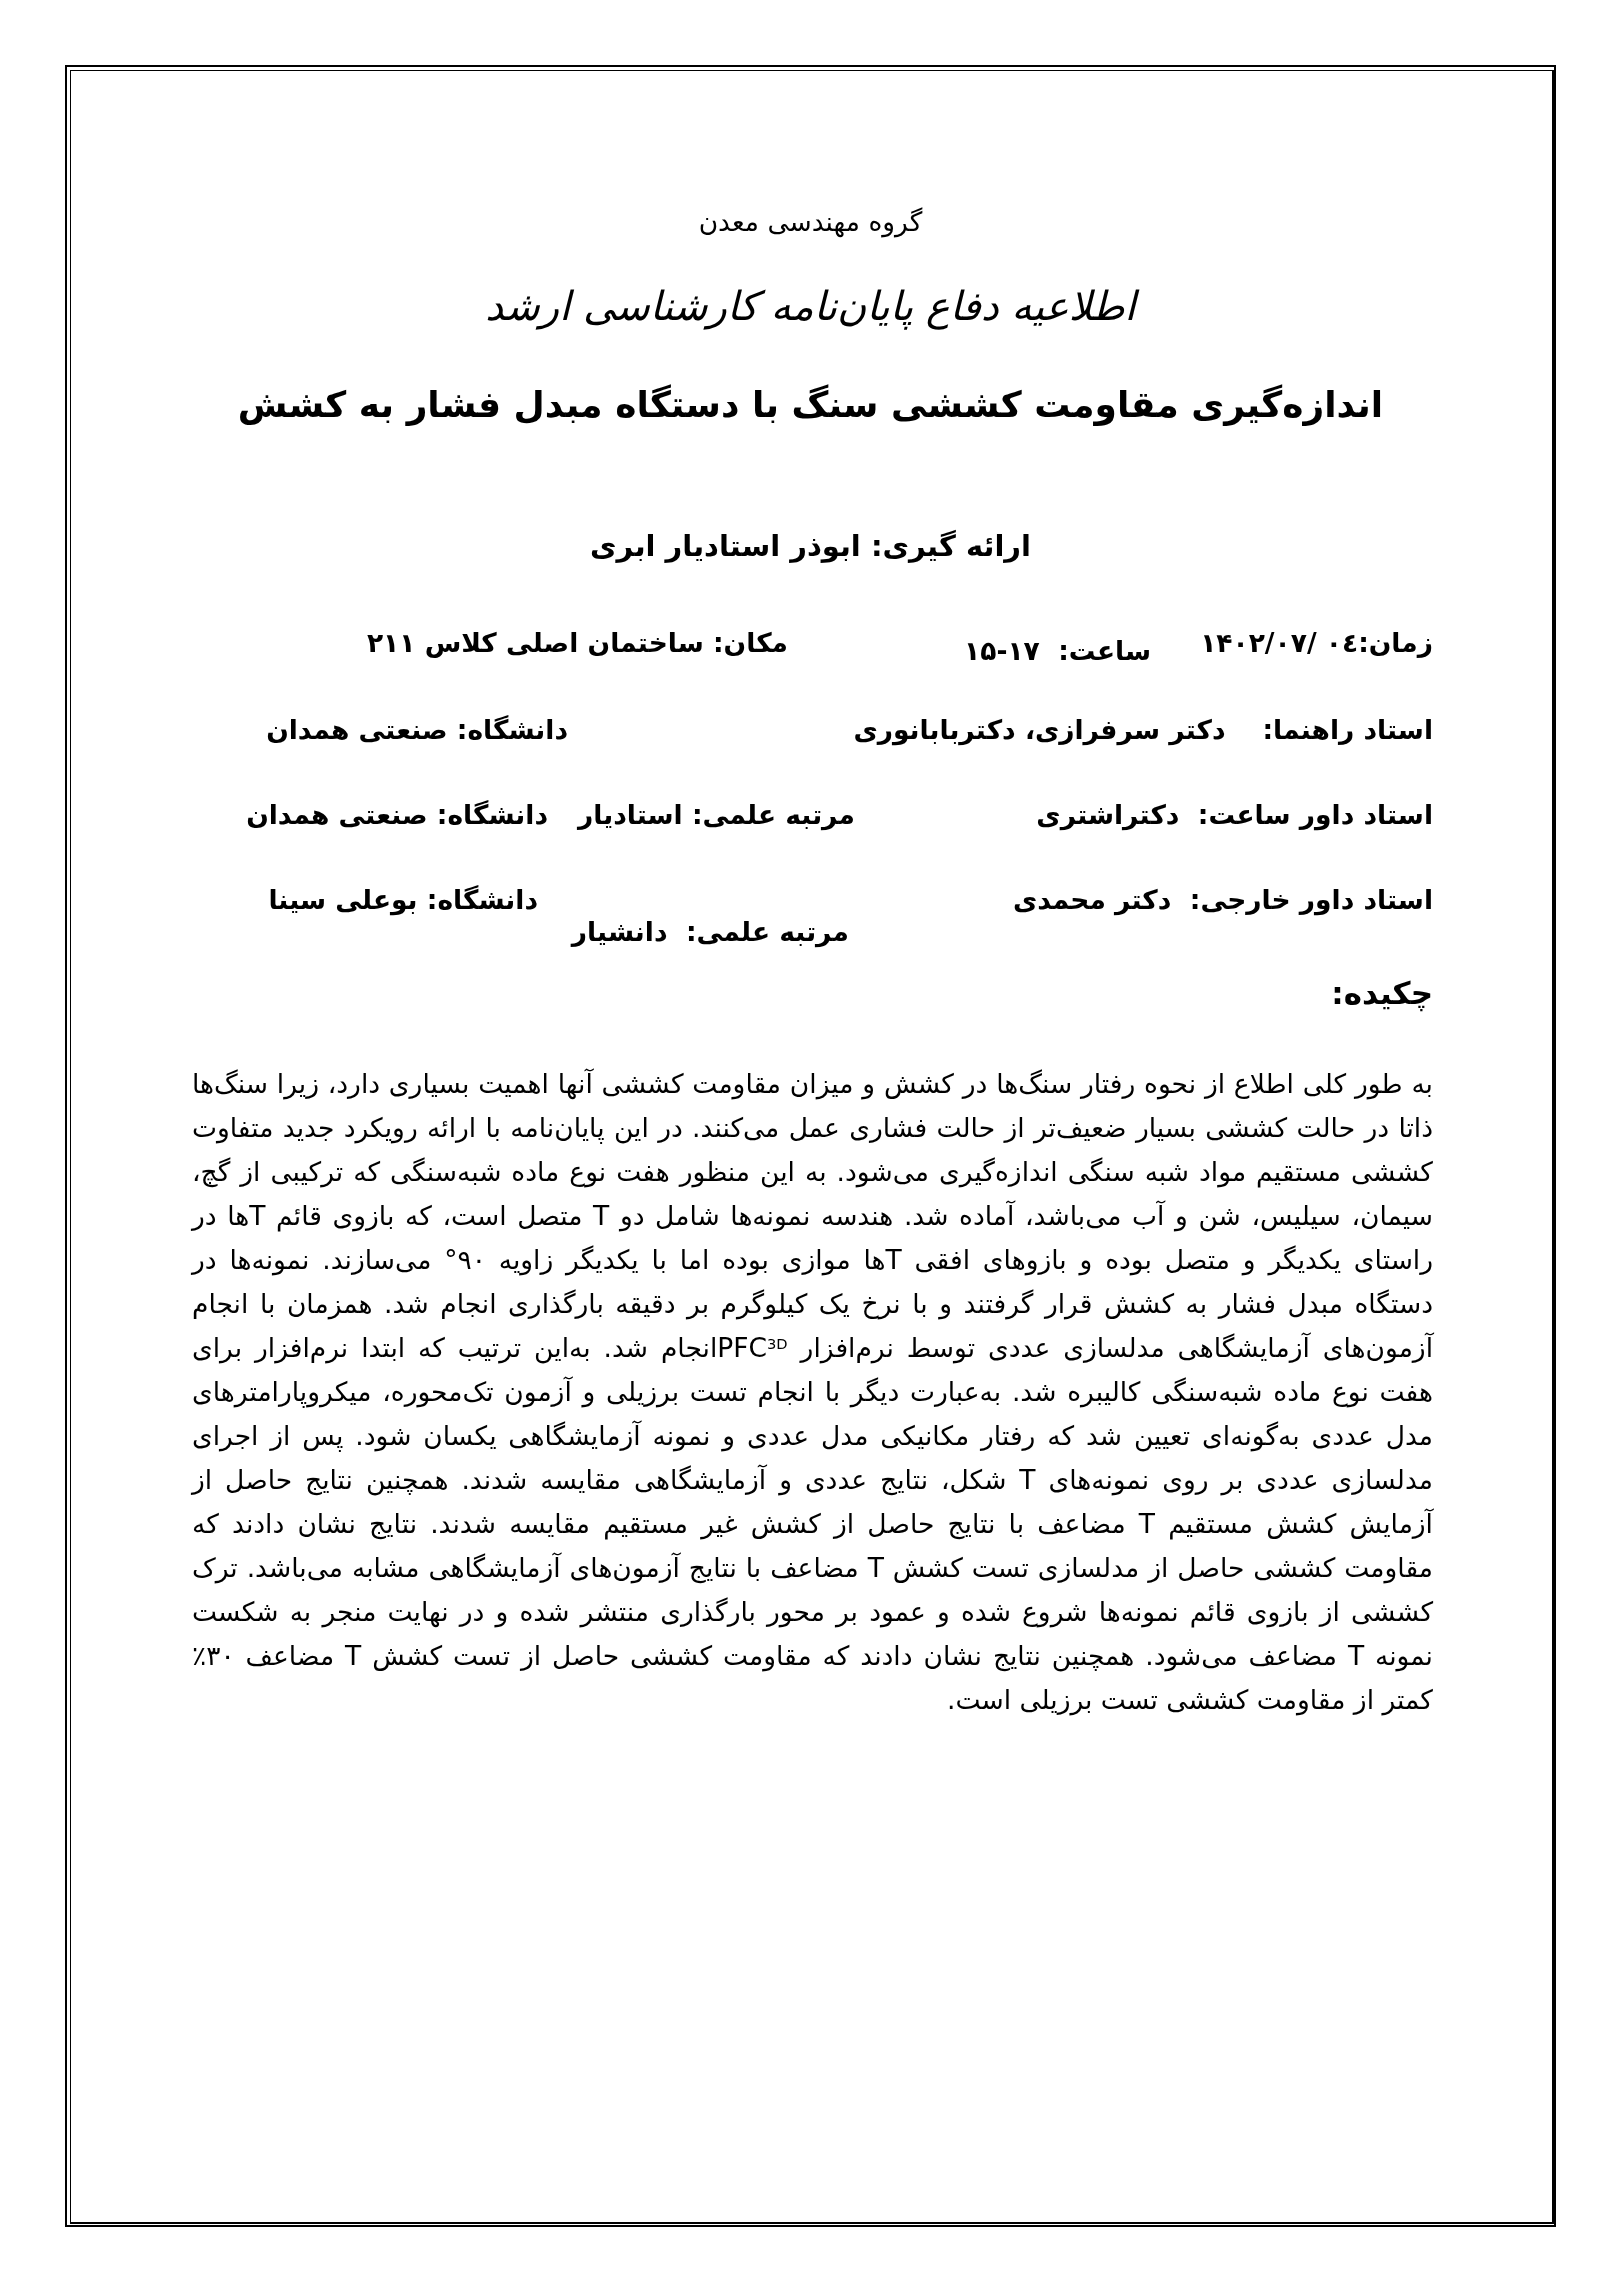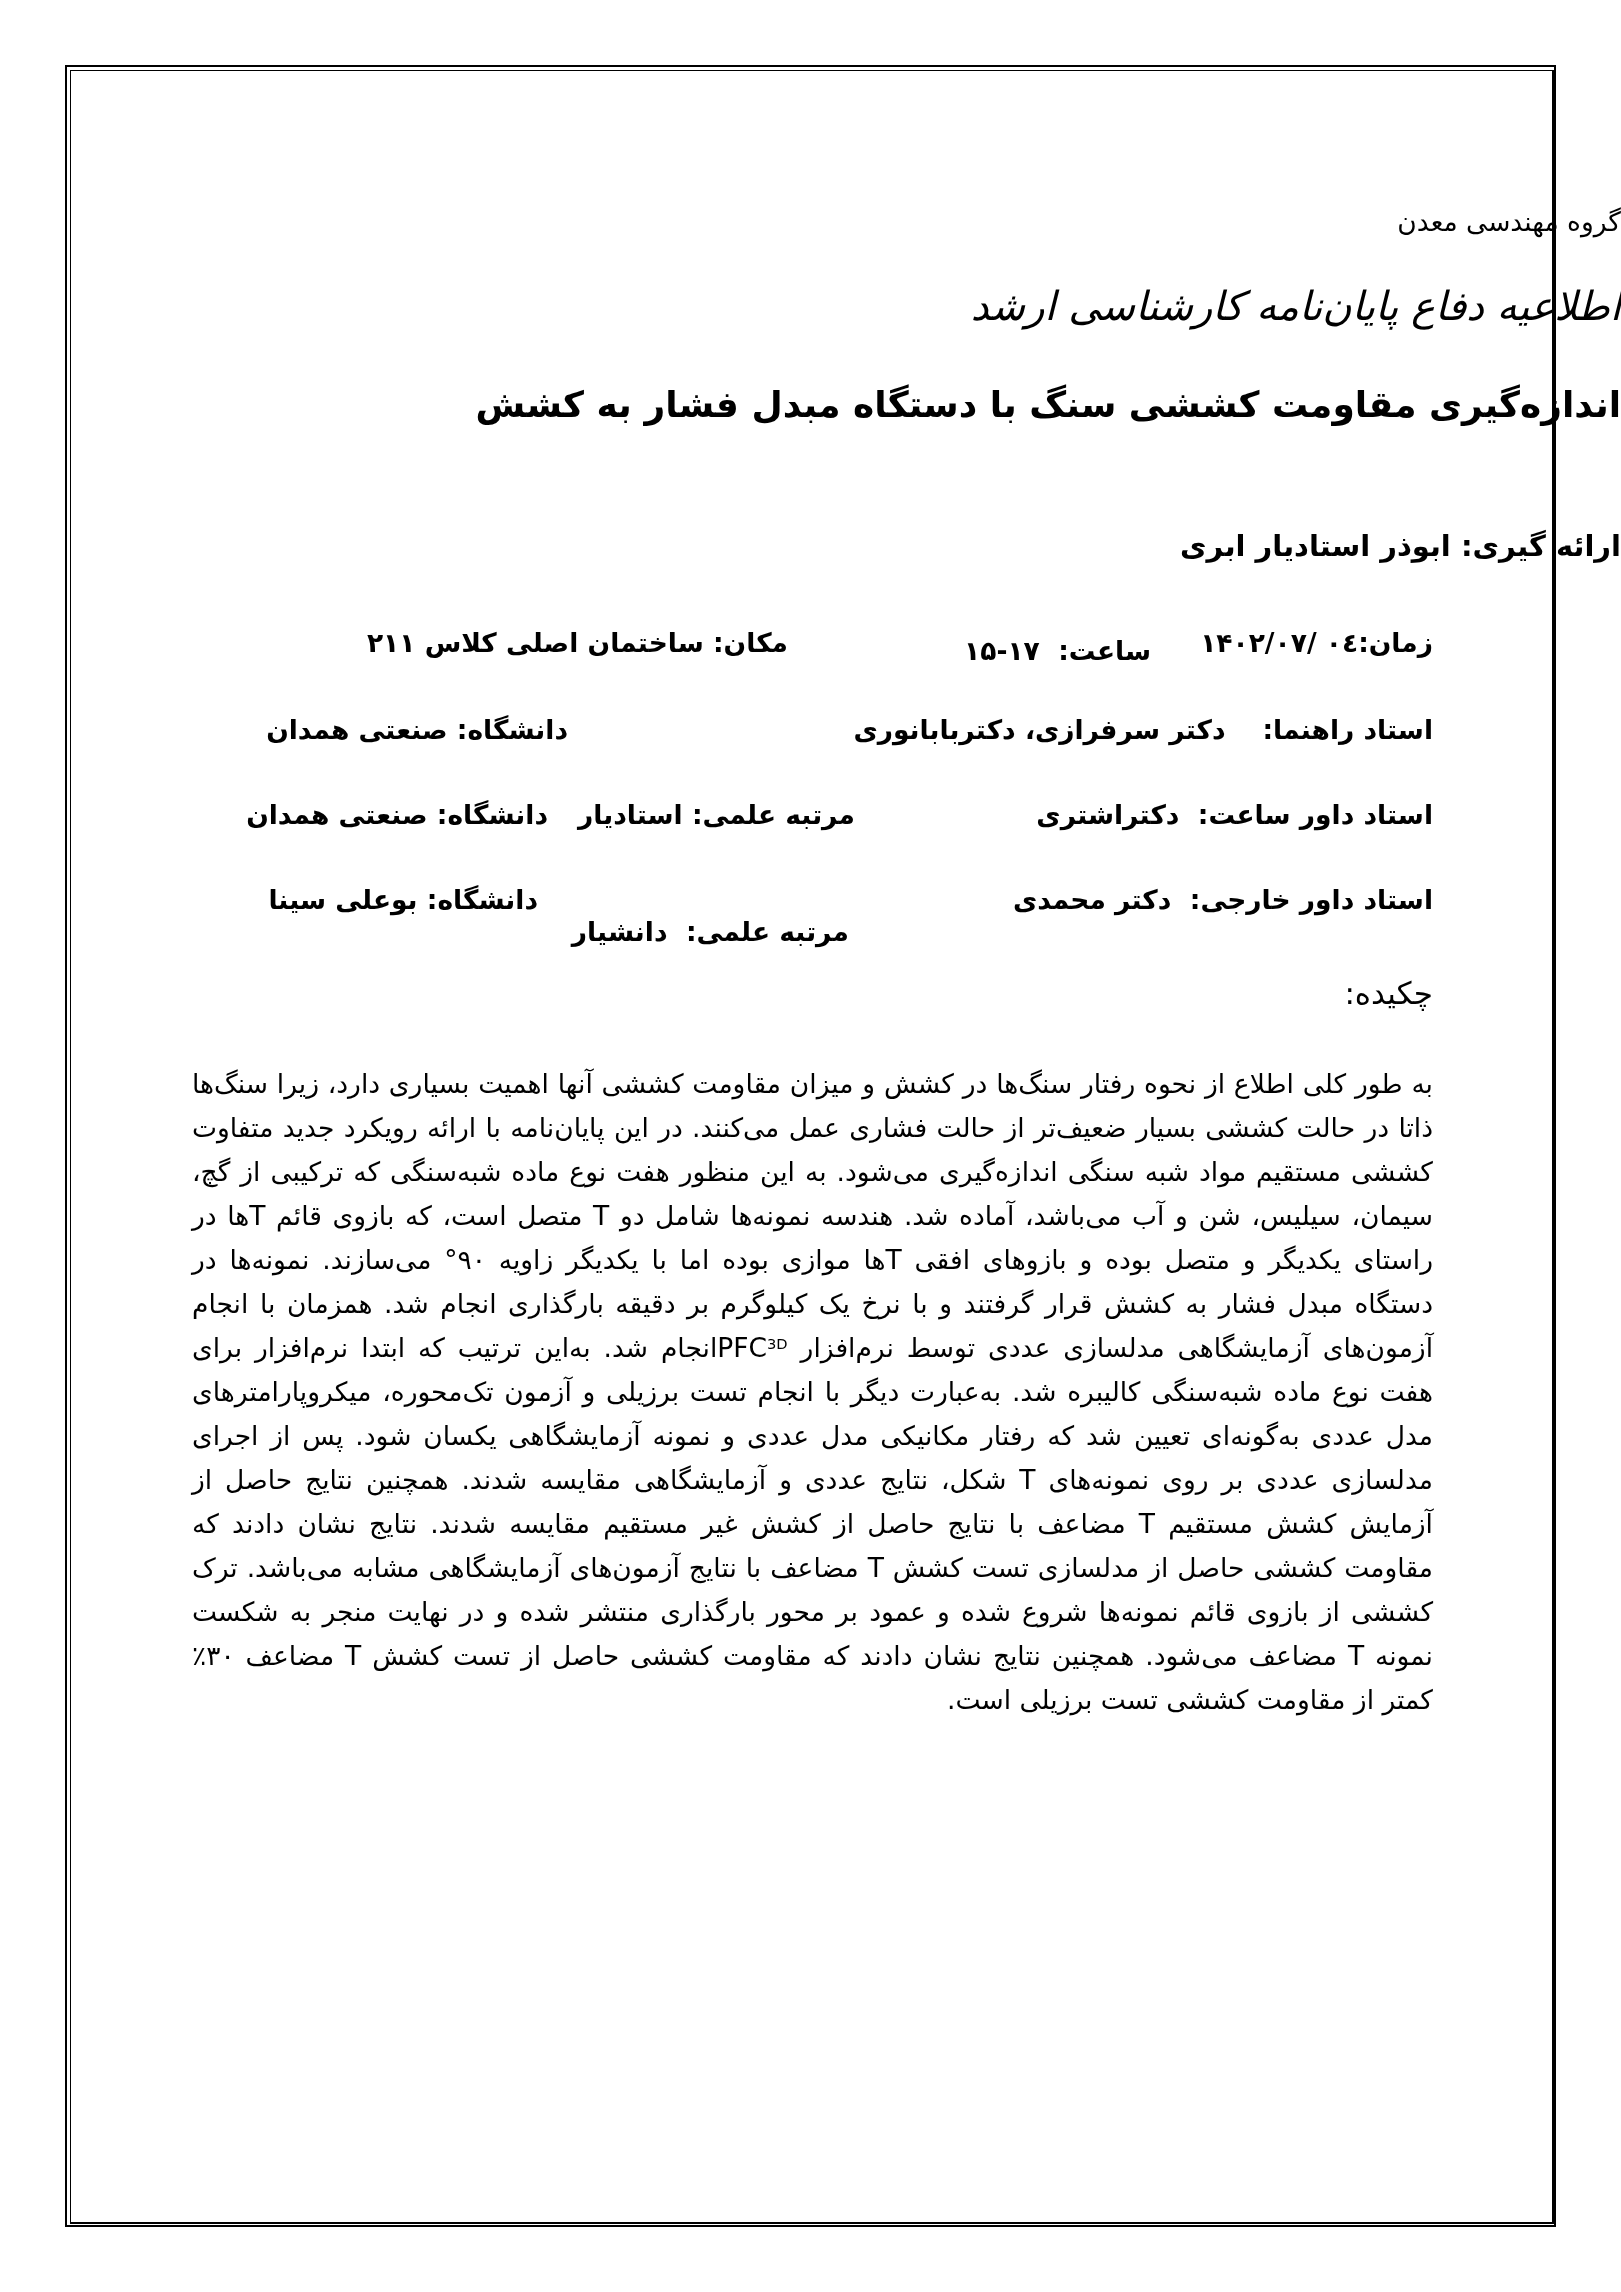--- a/index.html
+++ b/index.html
@@ -36,20 +36,21 @@
       box-sizing: border-box;
     }
     .line {
       position: absolute;
       white-space: nowrap;
       direction: rtl;
     }
     .center {
       left: 0;
       right: 0;
+      text-align: center;
     }
     .dept {
       top: 206px;
       font-size: 26.5px;
     }
     .notice {
       top: 283px;
       font-size: 40px;
       font-style: italic;
     }
@@ -64,21 +65,21 @@
       font-weight: bold;
     }
     .info {
       font-size: 26.5px;
       font-weight: bold;
     }
     .abstract-heading {
       top: 975px;
       right: 188px;
       font-size: 31px;
-      font-weight: normal;
+      font-weight: bold;
     }
     .abstract {
       position: absolute;
       top: 1062px;
       left: 192px;
       width: 1241px;
       direction: rtl;
       text-align: justify;
       text-align-last: right;
       font-size: 26.5px;

